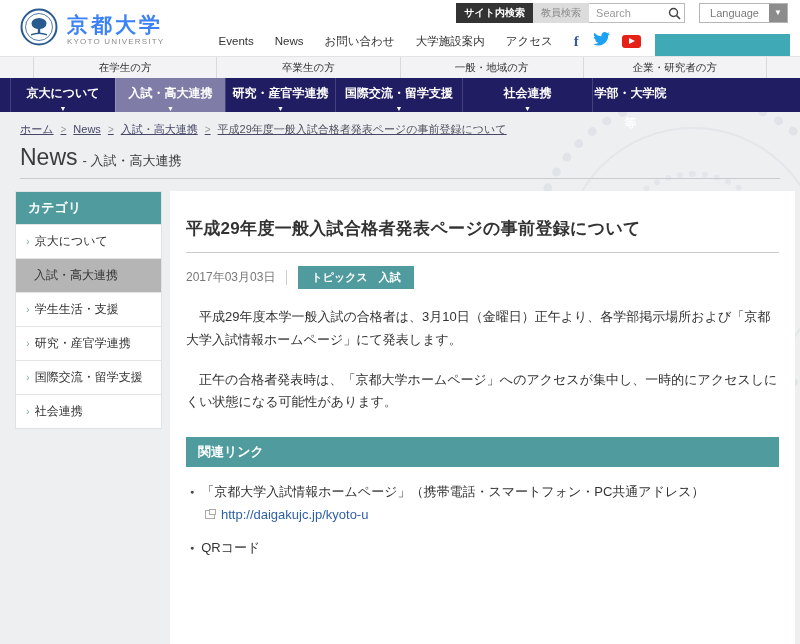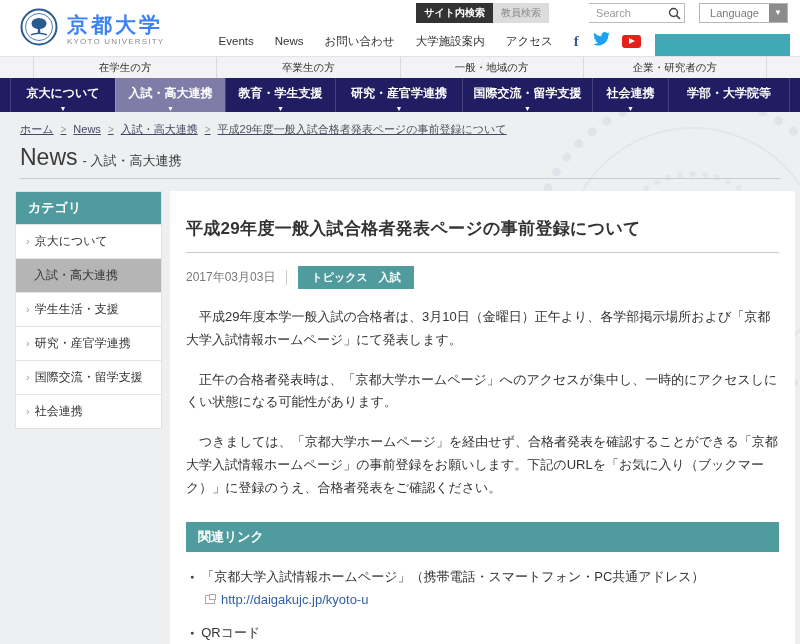--- a/index.html
+++ b/index.html
@@ -23,21 +23,21 @@
   }
   
   .header { position:relative; height:56px; background:#fff; z-index:2; }
   .logo { position:absolute; left:20px; top:8px; display:flex; align-items:center; cursor:pointer; }
   .logo-text { margin-left:9px; }
   .logo-jp { font-size:21px; font-weight:bold; color:#3b82f6; letter-spacing:3px; line-height:24px; }
   .logo-en { font-size:8px; color:#8a8a8a; letter-spacing:1.2px; }
   .search-row { position:absolute; top:3px; right:12px; display:flex; height:20px; align-items:flex-end; }
   .tab-dark { background:#333; color:#fff; font-size:10px; line-height:20px; padding:0 8px; font-weight:bold; }
   .tab-gray { background:#dcdcdc; color:#8a8a8a; font-size:10px; line-height:20px; padding:0 8px; }
-  .search-box { position:relative;margin-left:40px; }
+  .search-box { position:relative; }
   .search-box input {
     height:20px; width:96px; border:1px solid #bbb; border-left:none;
     font-size:11px; padding:0 20px 0 7px; color:#555; outline:none;
     font-family:inherit;
   }
   .search-box input::placeholder { color:#9a9a9a; }
   .mag { position:absolute; right:4px; top:3px; }
   .lang { display:flex; margin-left:14px; border:1px solid #b5b5b5; background:#fff; cursor:pointer; }
   .lang-label { font-size:11px; color:#7a7a7a; line-height:18px; padding:0 10px; }
   .lang-btn { width:18px; background:#8c8c8c; color:#fff; font-size:8px; text-align:center; line-height:18px; }
@@ -166,21 +166,20 @@
 <div class="anav">
   <div class="anav-item">在学生の方</div>
   <div class="anav-item">卒業生の方</div>
   <div class="anav-item">一般・地域の方</div>
   <div class="anav-item">企業・研究者の方</div>
 </div>
 
 <div class="mnav">
   <div class="mnav-item"><span>京大について</span><span class="caret">▼</span></div>
   <div class="mnav-item active"><span>入試・高大連携</span><span class="caret">▼</span></div>
-  <div class="mnav-item"><span>教育・学生支援</span><span class="caret">▼</span></div>
   <div class="mnav-item"><span>研究・産官学連携</span><span class="caret">▼</span></div>
   <div class="mnav-item"><span>国際交流・留学支援</span><span class="caret">▼</span></div>
   <div class="mnav-item"><span>社会連携</span><span class="caret">▼</span></div>
   <div class="mnav-item"><span>学部・大学院等</span></div>
 </div>
 
 <div class="crumbs">
   <span class="link">ホーム</span><span class="sep">&gt;</span><span class="link">News</span><span class="sep">&gt;</span><span class="link">入試・高大連携</span><span class="sep">&gt;</span><span class="cur">平成29年度一般入試合格者発表ページの事前登録について</span>
 </div>
 
@@ -202,21 +201,20 @@
   <div class="card">
     <div class="a-title">平成29年度一般入試合格者発表ページの事前登録について</div>
     <div class="a-meta">
       <span class="a-date">2017年03月03日</span>
       <span class="vline"></span>
       <span class="a-badge">トピックス　入試</span>
     </div>
     <div class="a-body">
       <p>　平成29年度本学一般入試の合格者は、3月10日（金曜日）正午より、各学部掲示場所および「京都大学入試情報ホームページ」にて発表します。</p>
       <p>　正午の合格者発表時は、「京都大学ホームページ」へのアクセスが集中し、一時的にアクセスしにくい状態になる可能性があります。</p>
-      <p>　つきましては、「京都大学ホームページ」を経由せず、合格者発表を確認することができる「京都大学入試情報ホームページ」の事前登録をお願いします。下記のURLを「お気に入り（ブックマーク）」に登録のうえ、合格者発表をご確認ください。</p>
     </div>
 
     <div class="rel-bar">関連リンク</div>
     <div class="rel-list">
       <div class="li-row">
         <span class="blt">●</span>
         <span>「京都大学入試情報ホームページ」（携帯電話・スマートフォン・PC共通アドレス）</span>
       </div>
       <div class="link-row">
         <span class="ext-ico"></span>

